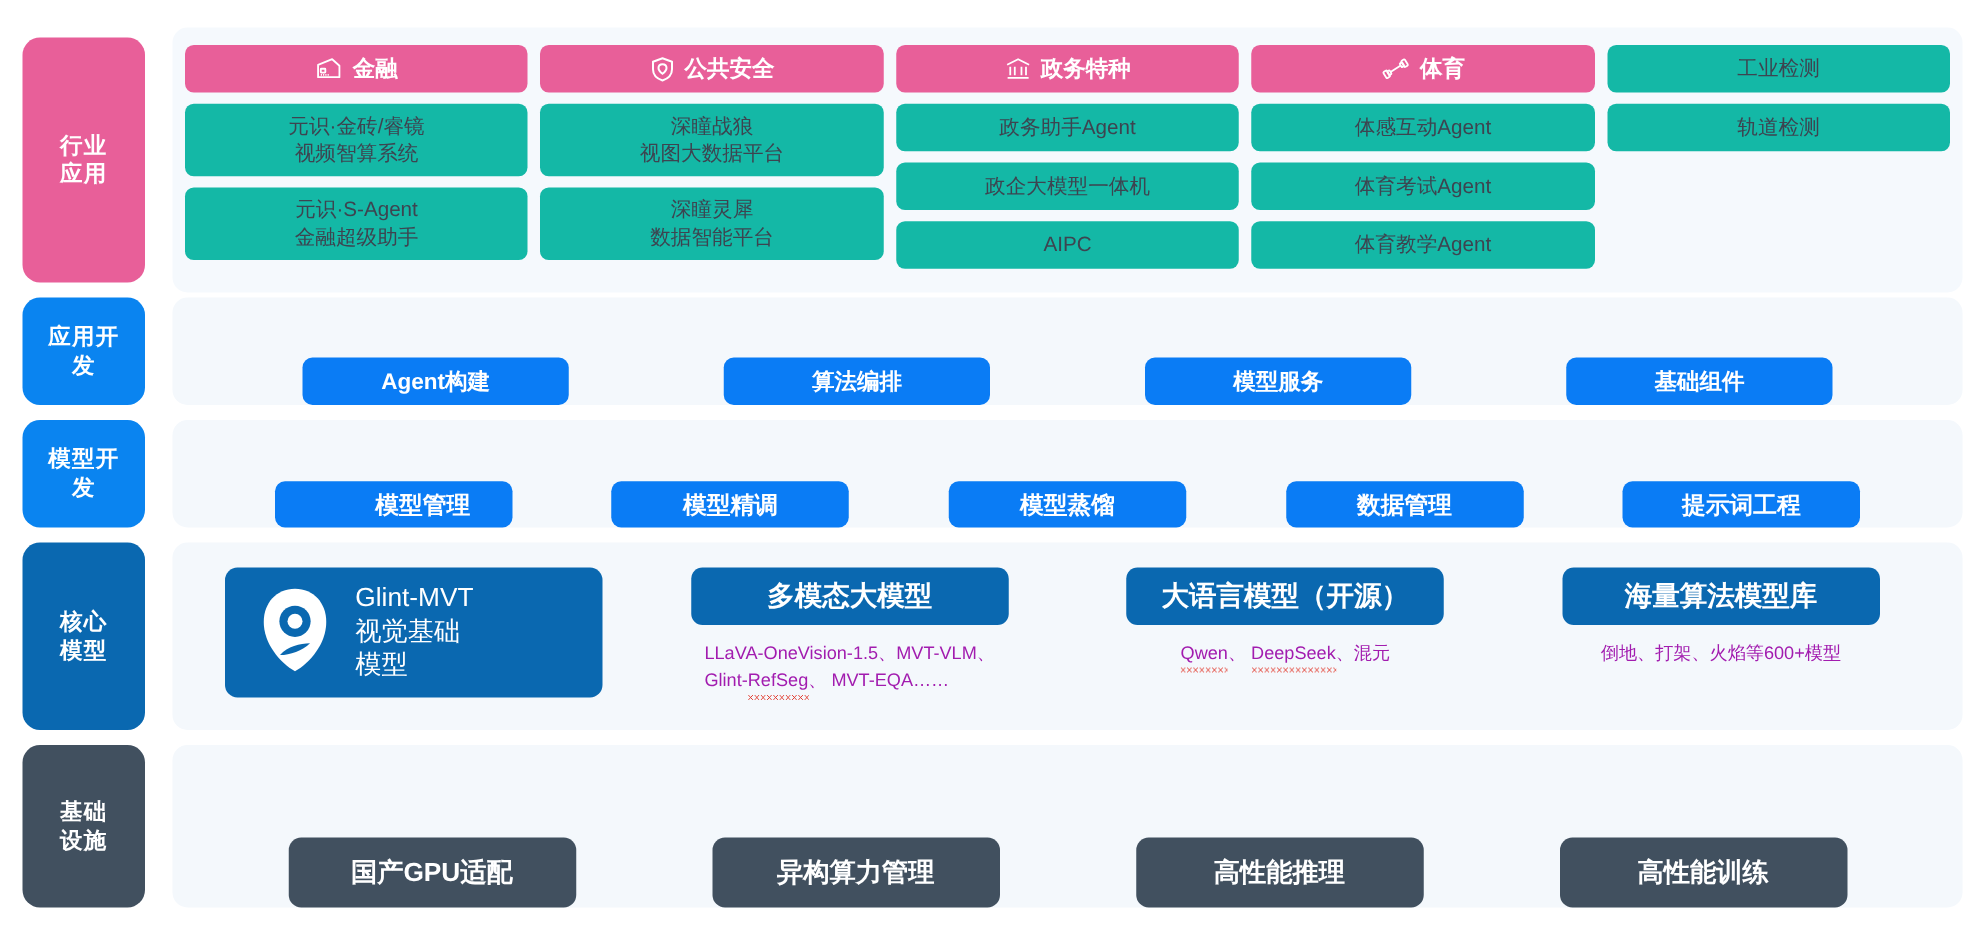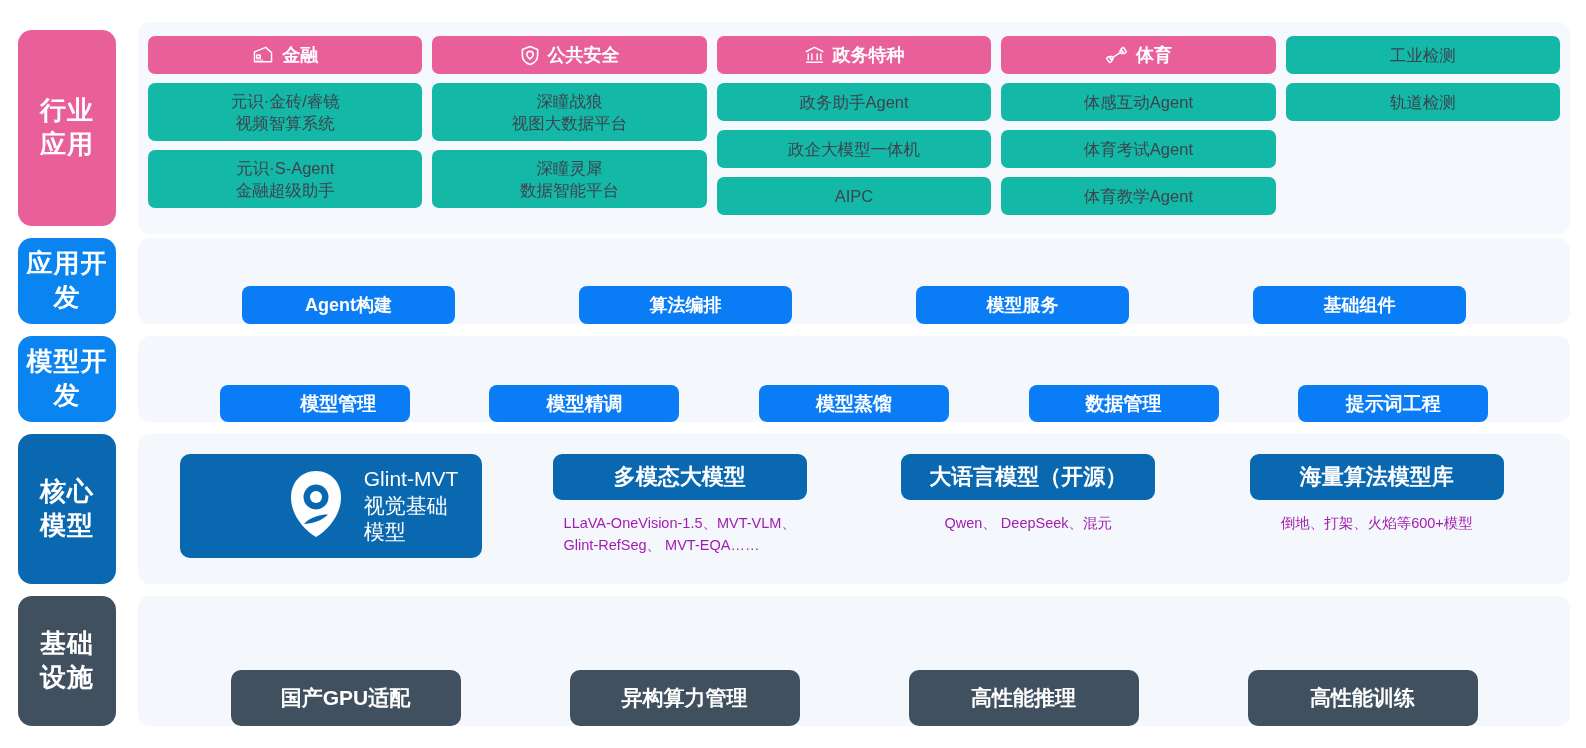--- a/index.html
+++ b/index.html
@@ -24,21 +24,21 @@
     position: absolute;
     left: 18px;
     width: 98px;
     border-radius: 14px;
     display: flex;
     align-items: center;
     justify-content: center;
     color: #ffffff;
     text-align: center;
     line-height: 1.3;
-    font-size: 26px;
+    font-size: 18px;
     font-weight: 700;
     letter-spacing: 1px;
   }
   .rail-industry { top: 30px;  height: 196px; background: #e85f99; }
   .rail-appdev   { top: 238px; height: 86px;  background: #0a84f0; }
   .rail-modeldev { top: 336px; height: 86px;  background: #0a84f0; }
   .rail-core     { top: 434px; height: 150px; background: #0a68b0; }
   .rail-infra    { top: 596px; height: 130px; background: #41505f; }
   .rail-label { white-space: pre-line; }
 
@@ -159,21 +159,20 @@
   .glint-card {
     width: 302px;
     height: 104px;
     background: #0a68b0;
     border-radius: 10px;
     display: flex;
     align-items: center;
     gap: 16px;
     padding: 0 24px;
     margin-top: 6px;
-    justify-content: flex-end;
   }
   .glint-logo { flex: 0 0 auto; }
   .glint-text {
     color: #ffffff;
     font-size: 21px;
     line-height: 1.26;
     white-space: pre-line;
     font-weight: 400;
   }
 

